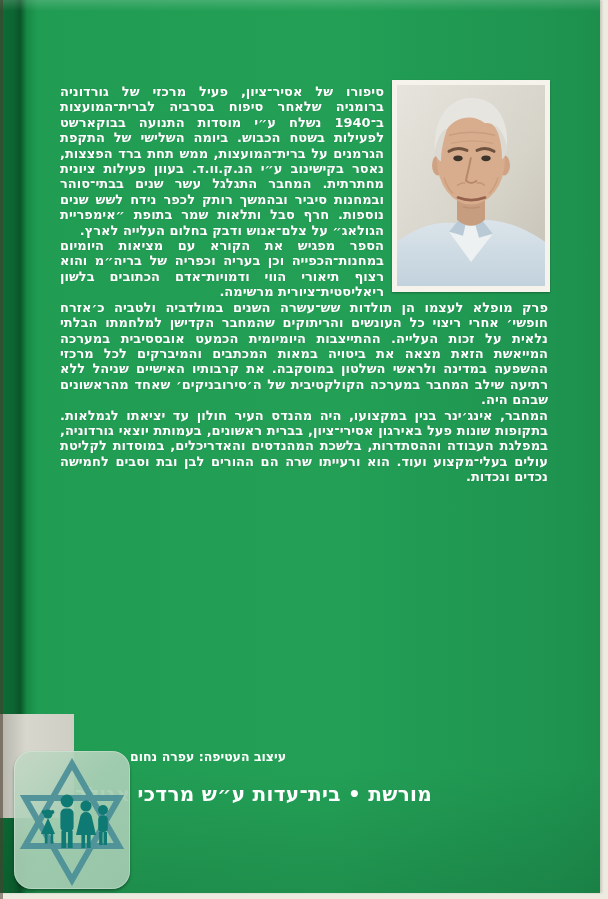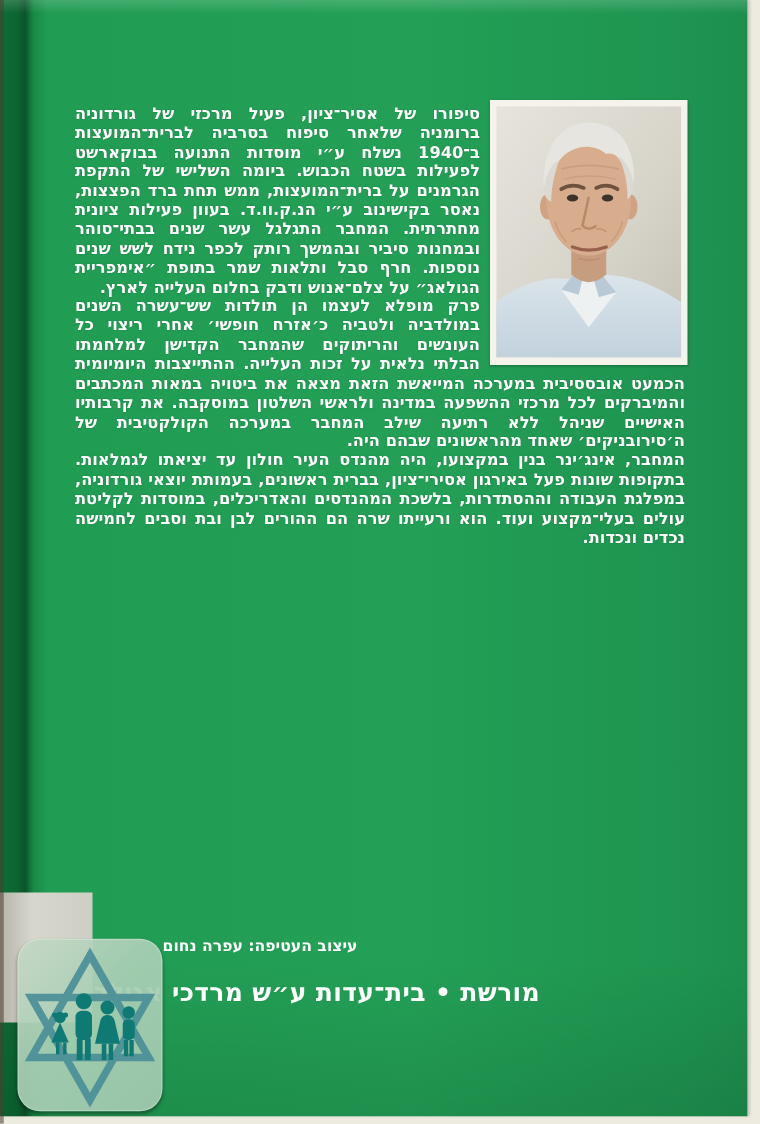--- a/index.html
+++ b/index.html
@@ -3,27 +3,26 @@
 <meta charset="utf-8">
 <style>
   html,body{margin:0;padding:0;}
   body{
     width:608px;height:899px;position:relative;overflow:hidden;
     background:#edebe0;
     font-family:"DejaVu Sans", sans-serif;
   }
   
   .cover{
-    position:absolute;left:0;top:0;width:551px;height:893px;
+    position:absolute;left:0;top:0;width:600px;height:893px;
     background:
       linear-gradient(180deg, rgba(255,255,255,.16) 0px, rgba(255,255,255,0) 11px),
       linear-gradient(180deg, rgba(0,0,0,0) 86%, rgba(0,0,0,.10) 100%),
       linear-gradient(90deg, #0d6d36 0px, #0c6431 14px, #0a5429 20px, #178a45 27px, #219c53 38px, #23a056 55%, #1e9450 92%, #1d8f4d 100%);
     box-shadow:2px 0 2px rgba(0,0,0,.15);
-    padding-left:47px;
   }
   .scan-edge{position:absolute;left:0;top:0;width:3px;height:899px;background:#4d3c30;opacity:.55;}
 
   
   .photo-frame{
     position:absolute;left:392px;top:80px;width:158px;height:212px;
     background:#f5f3ec;padding:5px 5px 6px;box-sizing:border-box;
     box-shadow:0 1px 2px rgba(0,0,0,.3);
   }
   .photo-frame svg{display:block;width:100%;height:100%;}
@@ -117,20 +116,21 @@
       <path d="M61,112 Q74,117 88,112" stroke="#96614c" stroke-width="2.6" fill="none" stroke-linecap="round"></path>
       <path d="M66,121 Q74,124 83,121" stroke="#b98a6c" stroke-width="1.3" fill="none" opacity=".7"></path>
 
       <path d="M47,92 Q50,102 56,108 M101,92 Q98,102 92,108" stroke="#c2936f" stroke-width="1.3" fill="none" opacity=".6"></path>
     </svg>
   </div>
 
   <div class="text-block">
     <div class="photo-spacer"></div>
     <p>סיפורו של אסיר־ציון, פעיל מרכזי של גורדוניה ברומניה שלאחר סיפוח בסרביה לברית־המועצות ב־1940 נשלח ע״י מוסדות התנועה בבוקארשט לפעילות בשטח הכבוש. ביומה השלישי של התקפת הגרמנים על ברית־המועצות, ממש תחת ברד הפצצות, נאסר בקישינוב ע״י הנ.ק.וו.ד. בעוון פעילות ציונית מחתרתית. המחבר התגלגל עשר שנים בבתי־סוהר ובמחנות סיביר ובהמשך רותק לכפר נידח לשש שנים נוספות. חרף סבל ותלאות שמר בתופת ״אימפריית הגולאג״ על צלם־אנוש ודבק בחלום העלייה לארץ.</p>
+    <p>הספר מפגיש את הקורא עם מציאות היומיום במחנות־הכפייה וכן בעריה וכפריה של בריה״מ והוא רצוף תיאורי הווי ודמויות־אדם הכתובים בלשון ריאליסטית־ציורית מרשימה.</p>
     <p>פרק מופלא לעצמו הן תולדות שש־עשרה השנים במולדביה ולטביה כ׳אזרח חופשי׳ אחרי ריצוי כל העונשים והריתוקים שהמחבר הקדישן למלחמתו הבלתי נלאית על זכות העלייה. ההתייצבות היומיומית הכמעט אובססיבית במערכה המייאשת הזאת מצאה את ביטויה במאות המכתבים והמיברקים לכל מרכזי ההשפעה במדינה ולראשי השלטון במוסקבה. את קרבותיו האישיים שניהל ללא רתיעה שילב המחבר במערכה הקולקטיבית של ה׳סירובניקים׳ שאחד מהראשונים שבהם היה.</p>
     <p>המחבר, אינג׳ינר בנין במקצועו, היה מהנדס העיר חולון עד יציאתו לגמלאות. בתקופות שונות פעל באירגון אסירי־ציון, בברית ראשונים, בעמותת יוצאי גורדוניה, במפלגת העבודה וההסתדרות, בלשכת המהנדסים והאדריכלים, במוסדות לקליטת עולים בעלי־מקצוע ועוד. הוא ורעייתו שרה הם ההורים לבן ובת וסבים לחמישה נכדים ונכדות.</p>
   </div>
 
   <div class="credit-design">עיצוב העטיפה: עפרה נחום</div>
   <div class="imprint">מורשת • בית־עדות ע״ש מרדכי אנילביץ׳</div>
 </div>
 
 <div class="gray-band"></div>
 

